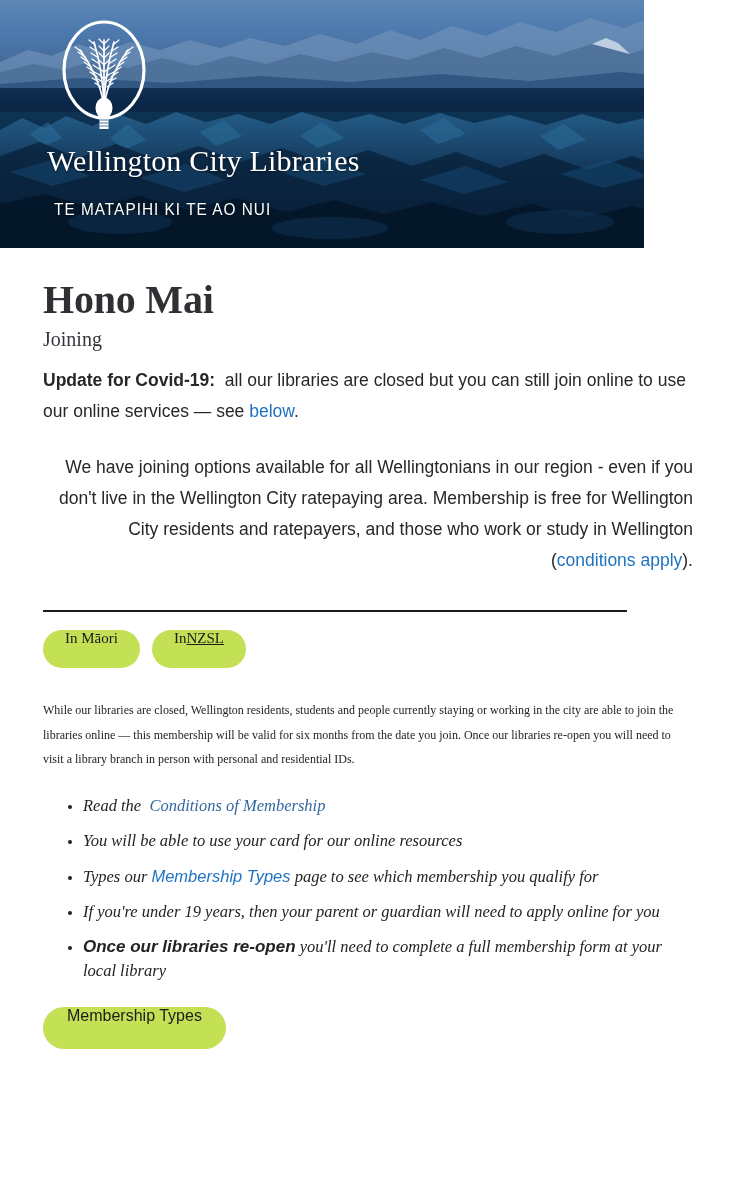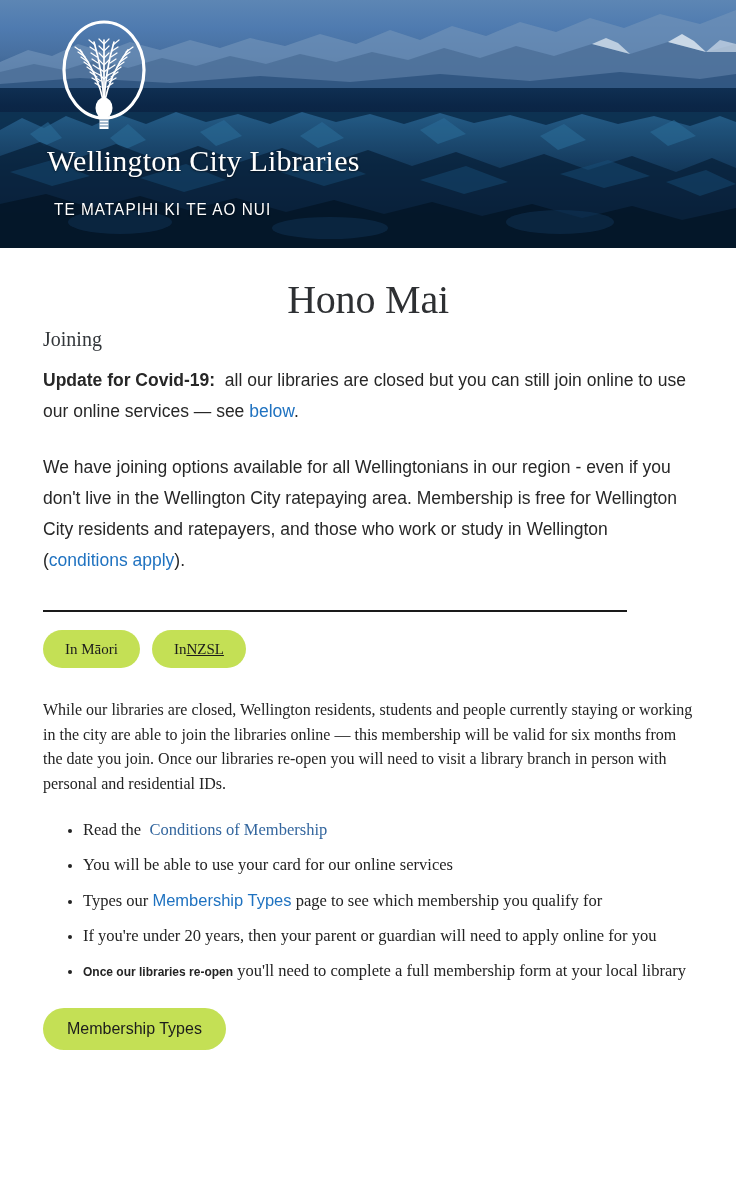--- a/index.html
+++ b/index.html
@@ -12,21 +12,21 @@
     width: 736px;
     height: 1182px;
     font-family: "Liberation Sans", sans-serif;
     color: #222222;
     overflow: hidden;
   }
 
   
   .banner {
     position: relative;
-    width: 736px;
+    width: 644px;
     height: 248px;
     overflow: hidden;
     background: #0f172a;
   }
   .sky {
     position: absolute;
     left: 0; top: 0;
     width: 736px; height: 92px;
     background: linear-gradient(180deg,
       #5d86b4 0%,
@@ -105,44 +105,43 @@
     white-space: nowrap;
   }
 
   
   .content {
     padding: 0 43px;
   }
   .page-title {
     font-family: "Liberation Serif", "DejaVu Serif", serif;
     font-size: 40px;
-    font-weight: 400;
+    font-weight: 700;
     color: #2e3033;
     margin: 30px 0 0 0;
     line-height: 1.1;
     letter-spacing: -0.2px;
-    text-align: center;
   }
   .page-subtitle {
     font-family: "Liberation Serif", "DejaVu Serif", serif;
     font-size: 20px;
     font-weight: 400;
     color: #33373b;
     margin: 6px 0 0 0;
     line-height: 1.15;
   }
 
   .sans-para {
     font-family: "Liberation Sans", sans-serif;
     font-size: 17.5px;
     line-height: 31px;
     color: #272727;
     margin: 14px 0 0 0;
   }
-  .sans-para.second { margin-top: 25px; }
+  .sans-para.second { margin-top: 25px; text-align: right; }
   .sans-para b { font-weight: 700; }
 
   a.link {
     color: #1f72c0;
     text-decoration: none;
     margin-top: 40px;
   }
   a.link-serif {
     font-family: "Liberation Serif", "DejaVu Serif", serif;
     color: #33669e;
@@ -164,21 +163,20 @@
     margin: 32px 0 0 0;
   }
 
   .pill-row {
     display: flex;
     gap: 12px;
     margin-top: 18px;
   }
   .pill {
     display: inline-flex;
-    align-items: center;
     justify-content: center;
     background: #c4e055;
     border-radius: 999px;
     color: #1c1c1c;
     text-decoration: none;
     cursor: pointer;
   }
   .pill-sm {
     font-family: "Liberation Serif", "DejaVu Serif", serif;
     font-size: 15px;
@@ -188,40 +186,40 @@
   .pill-sm u { text-decoration: underline; }
   .pill-lg {
     font-family: "Liberation Sans", sans-serif;
     font-size: 16px;
     height: 42px;
     padding: 0 24px;
   }
 
   .serif-para {
     font-family: "Liberation Serif", "DejaVu Serif", serif;
-    font-size: 16px;
+    font-size: 12px;
     line-height: 24.5px;
     color: #232323;
     margin: 30px 0 0 0;
   }
 
   .bullets {
     font-family: "Liberation Serif", "DejaVu Serif", serif;
     font-size: 16.5px;
     line-height: 24px;
     color: #232323;
     margin: 22px 0 0 0;
     padding-left: 40px;
   }
-  .bullets li { margin-bottom: 11px; }
+  .bullets li { margin-bottom: 11px; font-style: italic; }
   .bullets li::marker { font-size: 15px; }
   .b-sans-bold {
     font-family: "Liberation Sans", sans-serif;
     font-weight: 700;
-    font-size: 12px;
+    font-size: 17px;
   }
   a.link-sans-inline {
     font-family: "Liberation Sans", sans-serif;
     font-size: 16.5px;
     color: #1f72c0;
     text-decoration: none;
   }
 
   .bottom-row { margin-top: 24px; }
 </style>
@@ -350,25 +348,25 @@
         <span>In </span>
         <u>NZSL</u>
       </a>
   </div>
 
   <p class="serif-para">While our libraries are closed, Wellington residents, students and people currently staying or working in the city are able to join the libraries online — this membership will be valid for six months from the date you join. Once our libraries re-open you will need to visit a library branch in person with personal and residential IDs.</p>
 
   <ul class="bullets">
     <li><span>Read the &nbsp;</span><a class="link-serif" href="#">Conditions of Membership</a></li>
 
-    <li><span>You will be able to use your card for our online services</span></li>
+    <li><span>You will be able to use your card for our online resources</span></li>
 
     <li><span>Types our </span><a class="link-sans-inline" href="#">Membership Types</a><span> page to see which membership you qualify for</span></li>
 
-    <li><span>If you're under 20 years, then your parent or guardian will need to apply online for you</span></li>
+    <li><span>If you're under 19 years, then your parent or guardian will need to apply online for you</span></li>
 
     <li><span class="b-sans-bold">Once our libraries re-open</span><span> you'll need to complete a full membership form at your local library</span></li>
   </ul>
 
   <div class="pill-row bottom-row">
     <a class="pill pill-lg" href="#">Membership Types</a>
   </div>
 
 </div>
 

